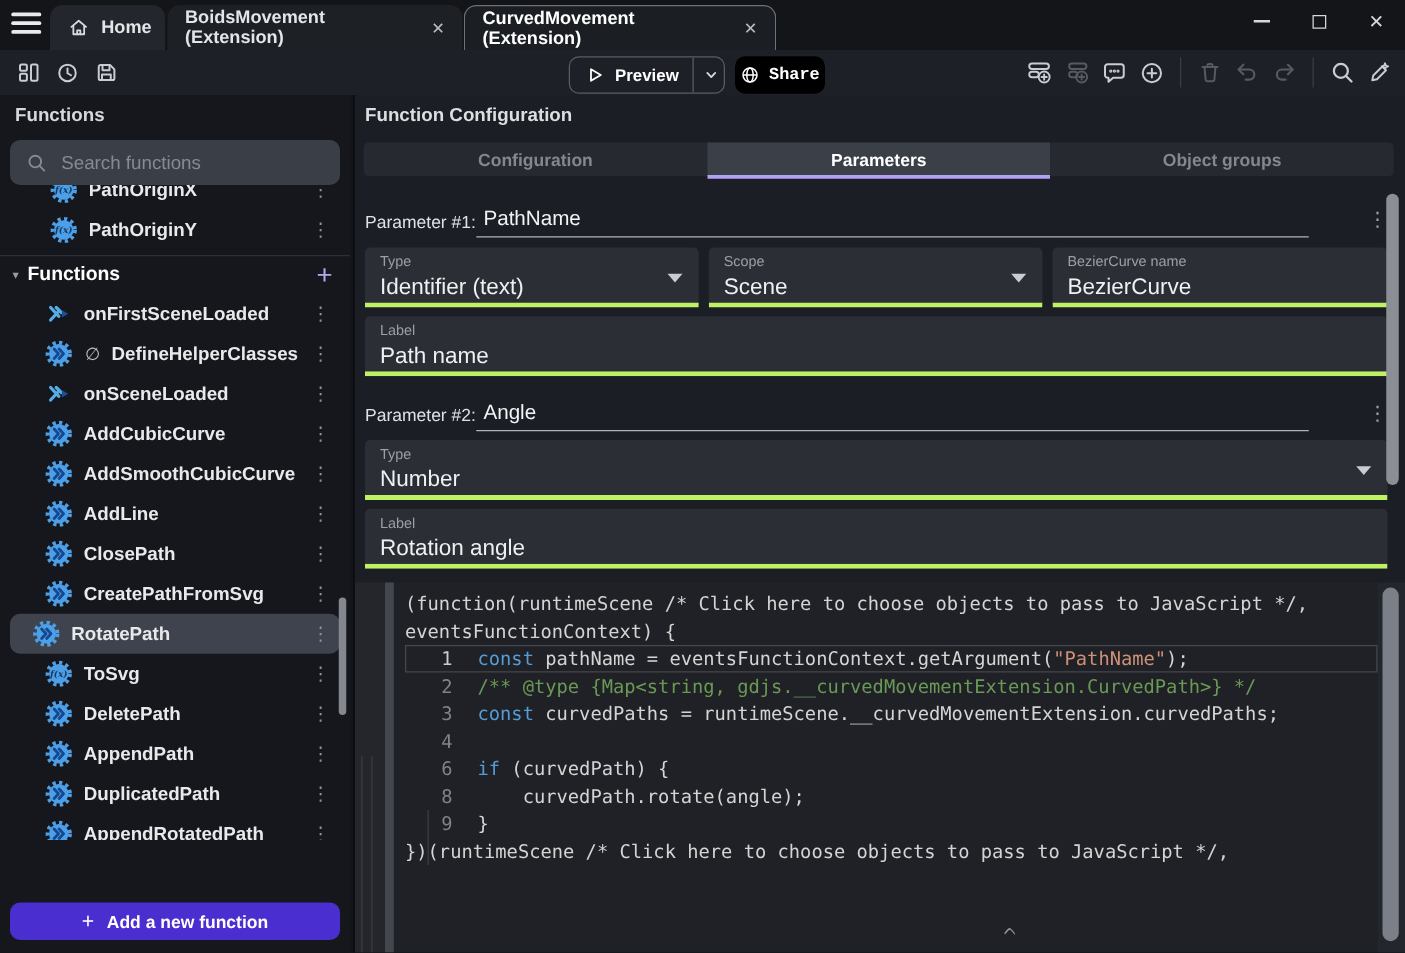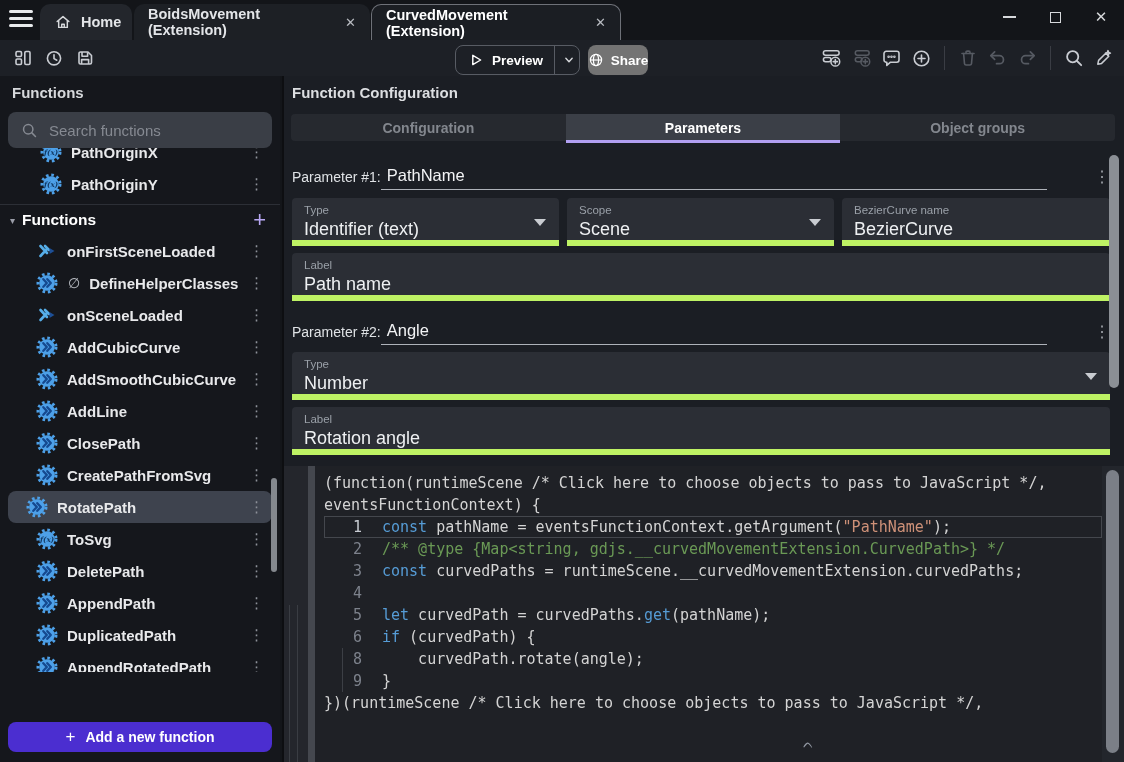--- a/index.html
+++ b/index.html
@@ -28,23 +28,23 @@
   .tb-right { position:absolute; right:10px; top:6px; display:flex; gap:9px; align-items:center; height:24px; }
   .tbicon { width:21px; height:21px; display:inline-flex; align-items:center; justify-content:center; cursor:pointer; color:#c9ccd2; }
   .tbicon svg { stroke:#c9ccd2; }
   .tbicon.dim svg { stroke:#565a62; }
   .tbdiv { width:1px; height:24px; background:#3a3d44; margin:0 3px; }
   .btn-preview { position:absolute; left:455px; top:5px; height:30px; width:125px; border:1px solid #585c64;
     border-radius:8px; display:flex; align-items:center; color:#fff; cursor:pointer; }
   .btn-preview .plabel { font-size:13.5px; font-weight:700; margin-left:8px; }
   .btn-preview .pdiv { width:1px; height:28px; background:#585c64; margin-left:11px; }
   .btn-preview .pchev { margin:0 0 0 7px; display:flex; }
-  .btn-share { position:absolute; left:588px; top:5px; height:30px; width:60px; background:#737373;
+  .btn-share { position:absolute; left:588px; top:5px; height:30px; width:72px; background:#000000;
     border-radius:8px; display:flex; align-items:center; justify-content:center; gap:7px; color:#fff;
-    font-size:13.5px; font-weight:700; cursor:pointer; }
+    font-size:13.5px; font-weight:700; cursor:pointer;font-family:Liberation Mono, monospace; }
 
   
   .sidebar { position:absolute; left:0; top:76px; width:280px; height:686px; background:#15171c; }
   .sb-title { position:absolute; left:12px; top:8px; font-size:15px; font-weight:600; color:#d6d8db; }
   .sb-search { position:absolute; left:8px; right:8px; top:36px; height:36px; background:#3a3e46;
     border-radius:8px; display:flex; align-items:center; cursor:text; }
   .sb-search svg { margin-left:13px; }
   .sb-search .ph { margin-left:11px; font-size:15px; color:#868a92; }
   .fn-list { position:absolute; left:0; right:0; top:72px; bottom:90px; overflow:hidden; }
   .fn-list > :first-child { margin-top:-12px; }
@@ -73,21 +73,21 @@
     color:#83878e; cursor:pointer; position:relative; }
   .mtab.active { background:#3b3f47; color:#ffffff; }
   .mtab.active::after { content:""; position:absolute; left:0; right:0; bottom:-2px; height:3px; background:#b2a0f2; }
 
   .pheadrow { position:absolute; left:8px; width:818px; height:30px; display:flex; align-items:flex-end; }
   .phead { font-size:14px; color:#dfe2e5; padding-bottom:5px; }
   .pnamewrap { width:666px; border-bottom:1px solid #aeb2b9; padding:0 0 4px 6px; }
   .pname { font-size:16.5px; color:#f2f3f5; }
   .pkebab { margin-left:auto; color:#a0a4ab; font-size:16px; padding-bottom:4px; cursor:pointer; }
 
-  .field { position:absolute; background:#2b2e35; border-radius:4px 4px 0 0; border-bottom:6px solid #bef264; height:48px; cursor:pointer; }
+  .field { position:absolute; background:#2b2e35; border-radius:4px 4px 0 0; border-bottom:4px solid #bef264; height:48px; cursor:pointer; }
   .field .fl { font-size:11.5px; color:#9aa0a8; margin:6px 0 0 12px; }
   .field .fv { font-size:18px; color:#eef0f2; margin:3px 0 0 12px; white-space:nowrap; }
   .farrow { position:absolute; right:13px; top:21px; width:0; height:0;
     border-left:6px solid transparent; border-right:6px solid transparent; border-top:7px solid #c9ccd1; }
 
   .pscroll { position:absolute; left:825px; top:79px; width:10px; height:233px; background:#8b8f95; border-radius:5px; }
 
   
   .editor { position:absolute; left:0; right:0; top:390px; bottom:0; background:#1f2126; }
   .glyphmargin { position:absolute; left:0; top:0; bottom:0; width:24px; background:#24262c; }
@@ -531,21 +531,20 @@
       <div class="bracketguide bg1"></div>
       <div class="bracketguide bg2"></div>
       <div class="etrack"></div>
       <div class="code-area">
           <div class="cline"><span class="ct"><span class="tk-d">(function(runtimeScene /* Click here to choose objects to pass to JavaScript */,</span></span></div>
           <div class="cline"><span class="ct"><span class="tk-d">eventsFunctionContext) {</span></span></div>
           <div class="cline cur"><span class="ln">1</span><span class="ct"><span class="tk-k">const</span><span class="tk-d"> pathName = eventsFunctionContext.getArgument(</span><span class="tk-s">"PathName"</span><span class="tk-d">);</span></span></div>
           <div class="cline"><span class="ln">2</span><span class="ct"><span class="tk-c">/** @type {Map&lt;string, gdjs.__curvedMovementExtension.CurvedPath&gt;} */</span></span></div>
           <div class="cline"><span class="ln">3</span><span class="ct"><span class="tk-k">const</span><span class="tk-d"> curvedPaths = runtimeScene.__curvedMovementExtension.curvedPaths;</span></span></div>
           <div class="cline"><span class="ln">4</span><span class="ct"></span></div>
-          <div class="cline"><span class="ln">5</span><span class="ct"><span class="tk-k">let</span><span class="tk-d"> curvedPath = curvedPaths.</span><span class="tk-k">get</span><span class="tk-d">(pathName);</span></span></div>
           <div class="cline"><span class="ln">6</span><span class="ct"><span class="tk-k">if</span><span class="tk-d"> (curvedPath) {</span></span></div>
           <div class="cline"><span class="ln">8</span><span class="ct"><span class="tk-d">    curvedPath.rotate(angle);</span></span></div>
           <div class="cline"><span class="ln">9</span><span class="ct"><span class="tk-d">}</span></span></div>
           <div class="cline"><span class="ct"><span class="tk-d">})(runtimeScene /* Click here to choose objects to pass to JavaScript */,</span></span></div>
         </div>
       <div class="indentguide"></div>
       <div class="escroll"></div>
     </div>
 
     <div class="resize-caret">ᨈ</div>

